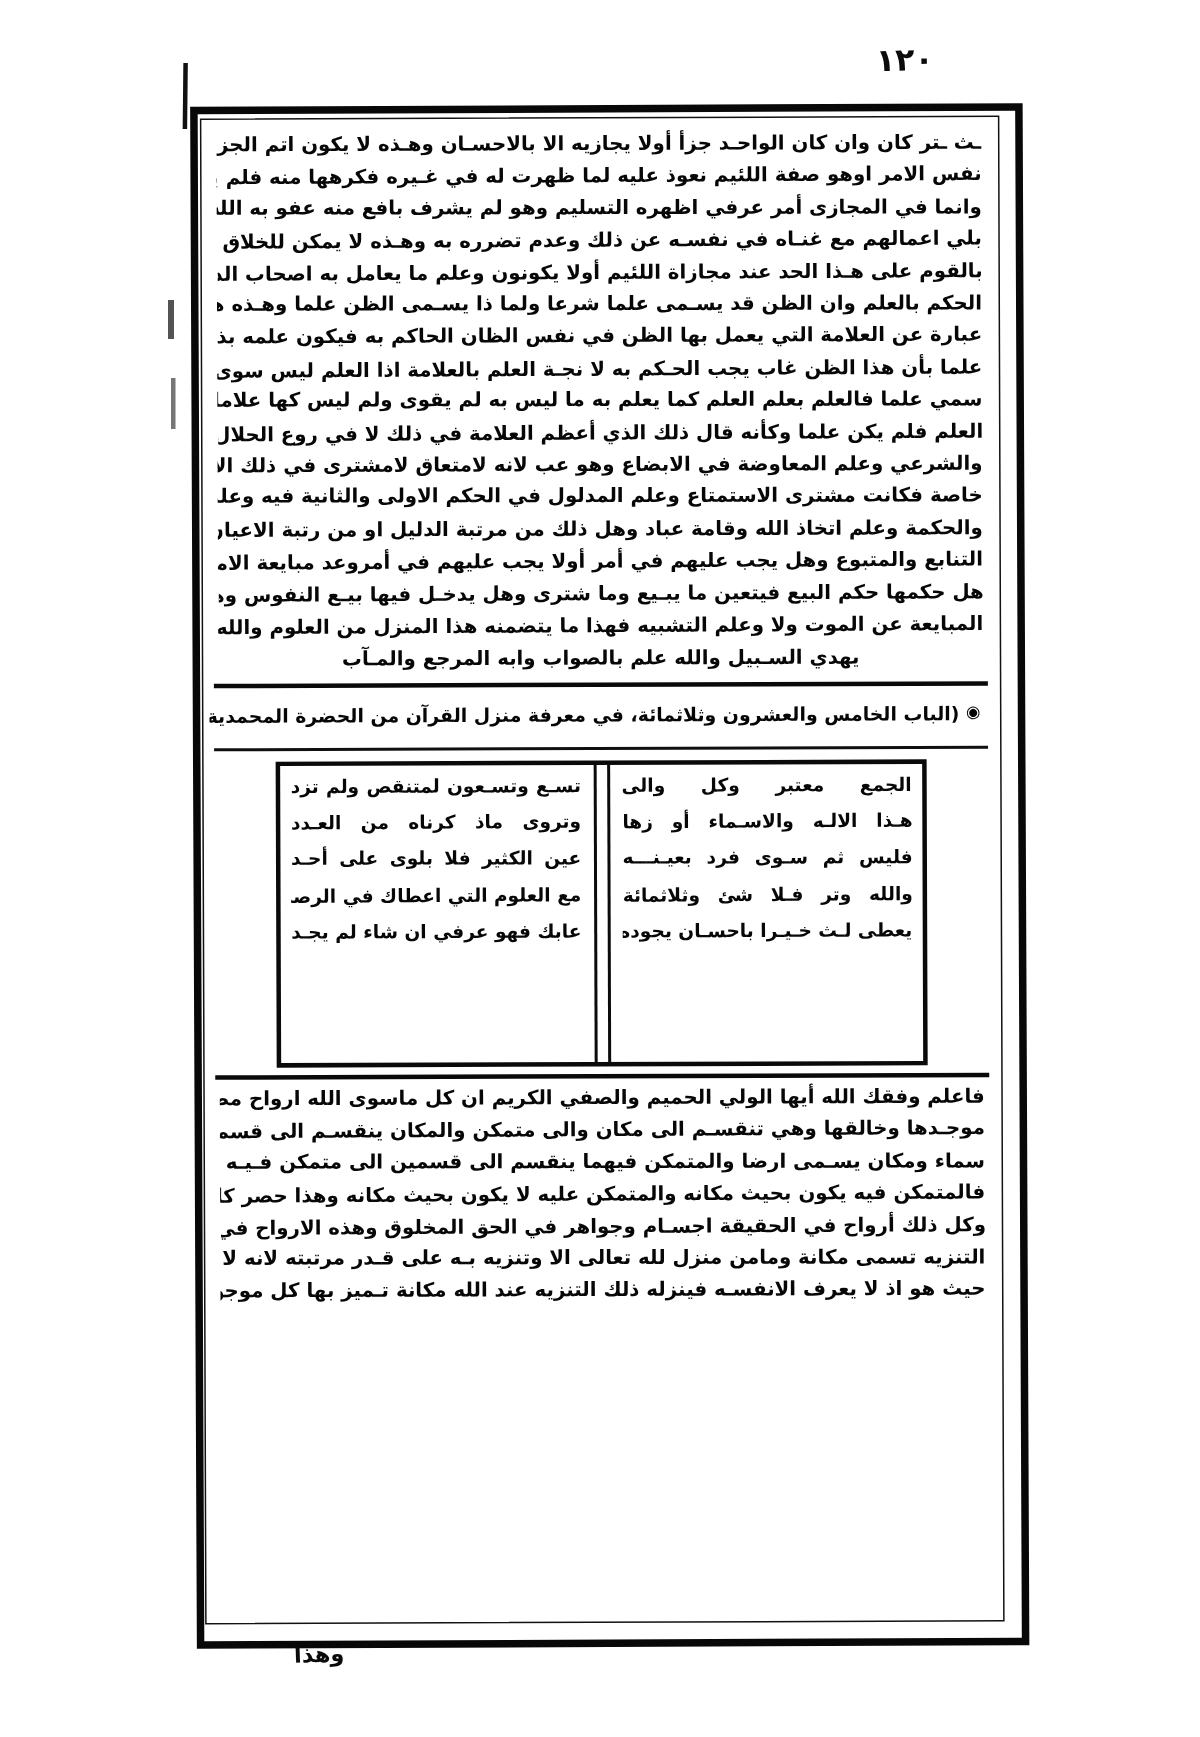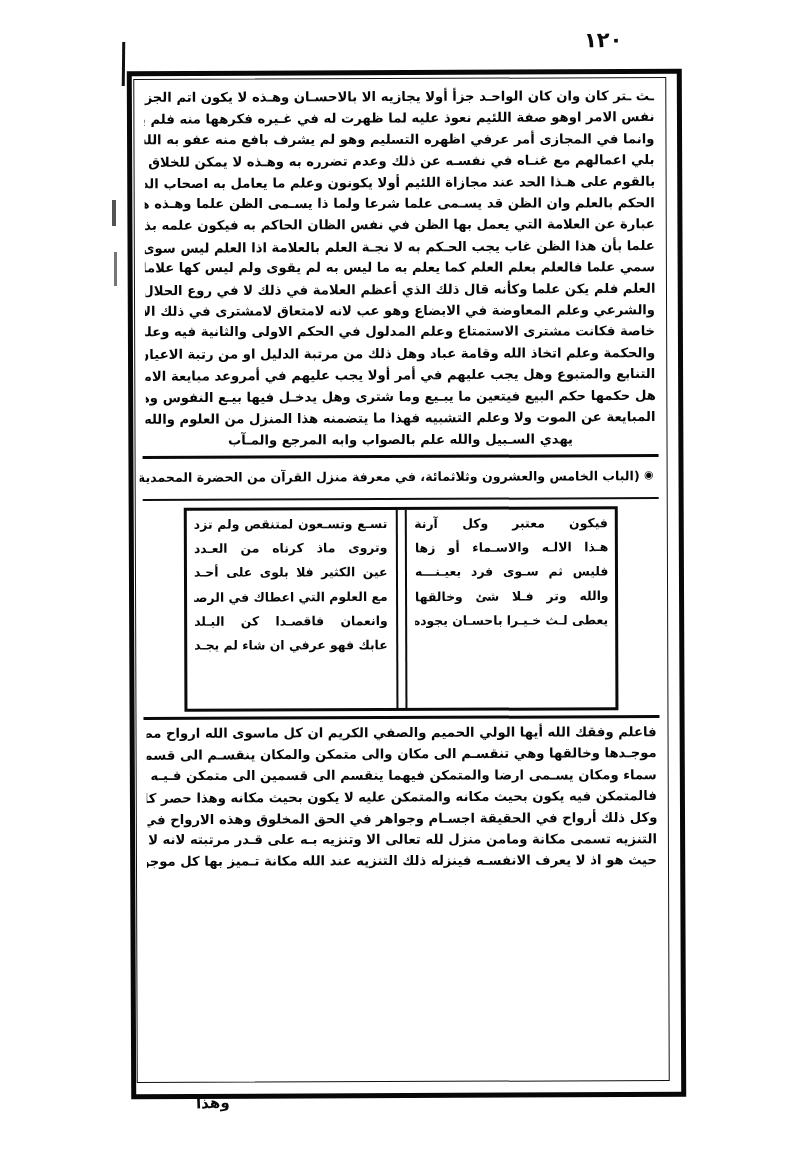--- a/index.html
+++ b/index.html
@@ -242,33 +242,32 @@
     <div class="chapter-head">
       <span class="bullet">◉</span>
       <span>(الباب الخامس والعشرون وثلاثمائة، في معرفة منزل القرآن من الحضرة المحمدية)</span>
       
     </div>
 
     <div class="rule thin"></div>
 
     <div class="poetry">
       <div class="poetry-col">
-        <div class="vline">فيكون معتبر وكل آرنة</div>
+        <div class="vline">الجمع معتبر وكل والى</div>
         <div class="vline">هـذا الالـه والاسـماء أو زها</div>
         <div class="vline">فليس ثم سـوى فرد بعيـنـــه</div>
-        <div class="vline">والله وتر فـلا شئ وخالقها</div>
+        <div class="vline">والله وتر فـلا شئ وثلاثمائة</div>
         <div class="vline">يعطى لـث خـيـرا باحسـان يجوده</div>
       </div>
       <div class="poetry-divider"></div>
       <div class="poetry-col">
         <div class="vline">تسـع وتسـعون لمتنقص ولم تزد</div>
         <div class="vline">وتروى ماذ كرناه من العـدد</div>
         <div class="vline">عين الكثير فلا بلوى على أحـد</div>
         <div class="vline">مع العلوم التي اعطاك في الرصد</div>
-        <div class="vline">وانعمان فاقصـدا كن البـلد</div>
         <div class="vline">عابك فهو عرفي ان شاء لم يجـد</div>
       </div>
     </div>
 
     <div class="rule"></div>
 
     <div class="lineblock block-lower">
       <div class="tline">فاعلم وفقك الله أيها الولي الحميم والصفي الكريم ان كل ماسوى الله ارواح مطهرة منزهة</div>
       <div class="tline">موجـدها وخالقها وهي تنقسـم الى مكان والى متمكن والمكان ينقسـم الى قسمين مكان يسـمى</div>
       <div class="tline">سماء ومكان يسـمى ارضا والمتمكن فيهما ينقسم الى قسمين الى متمكن فـيـه والى متمكن عليه</div>

